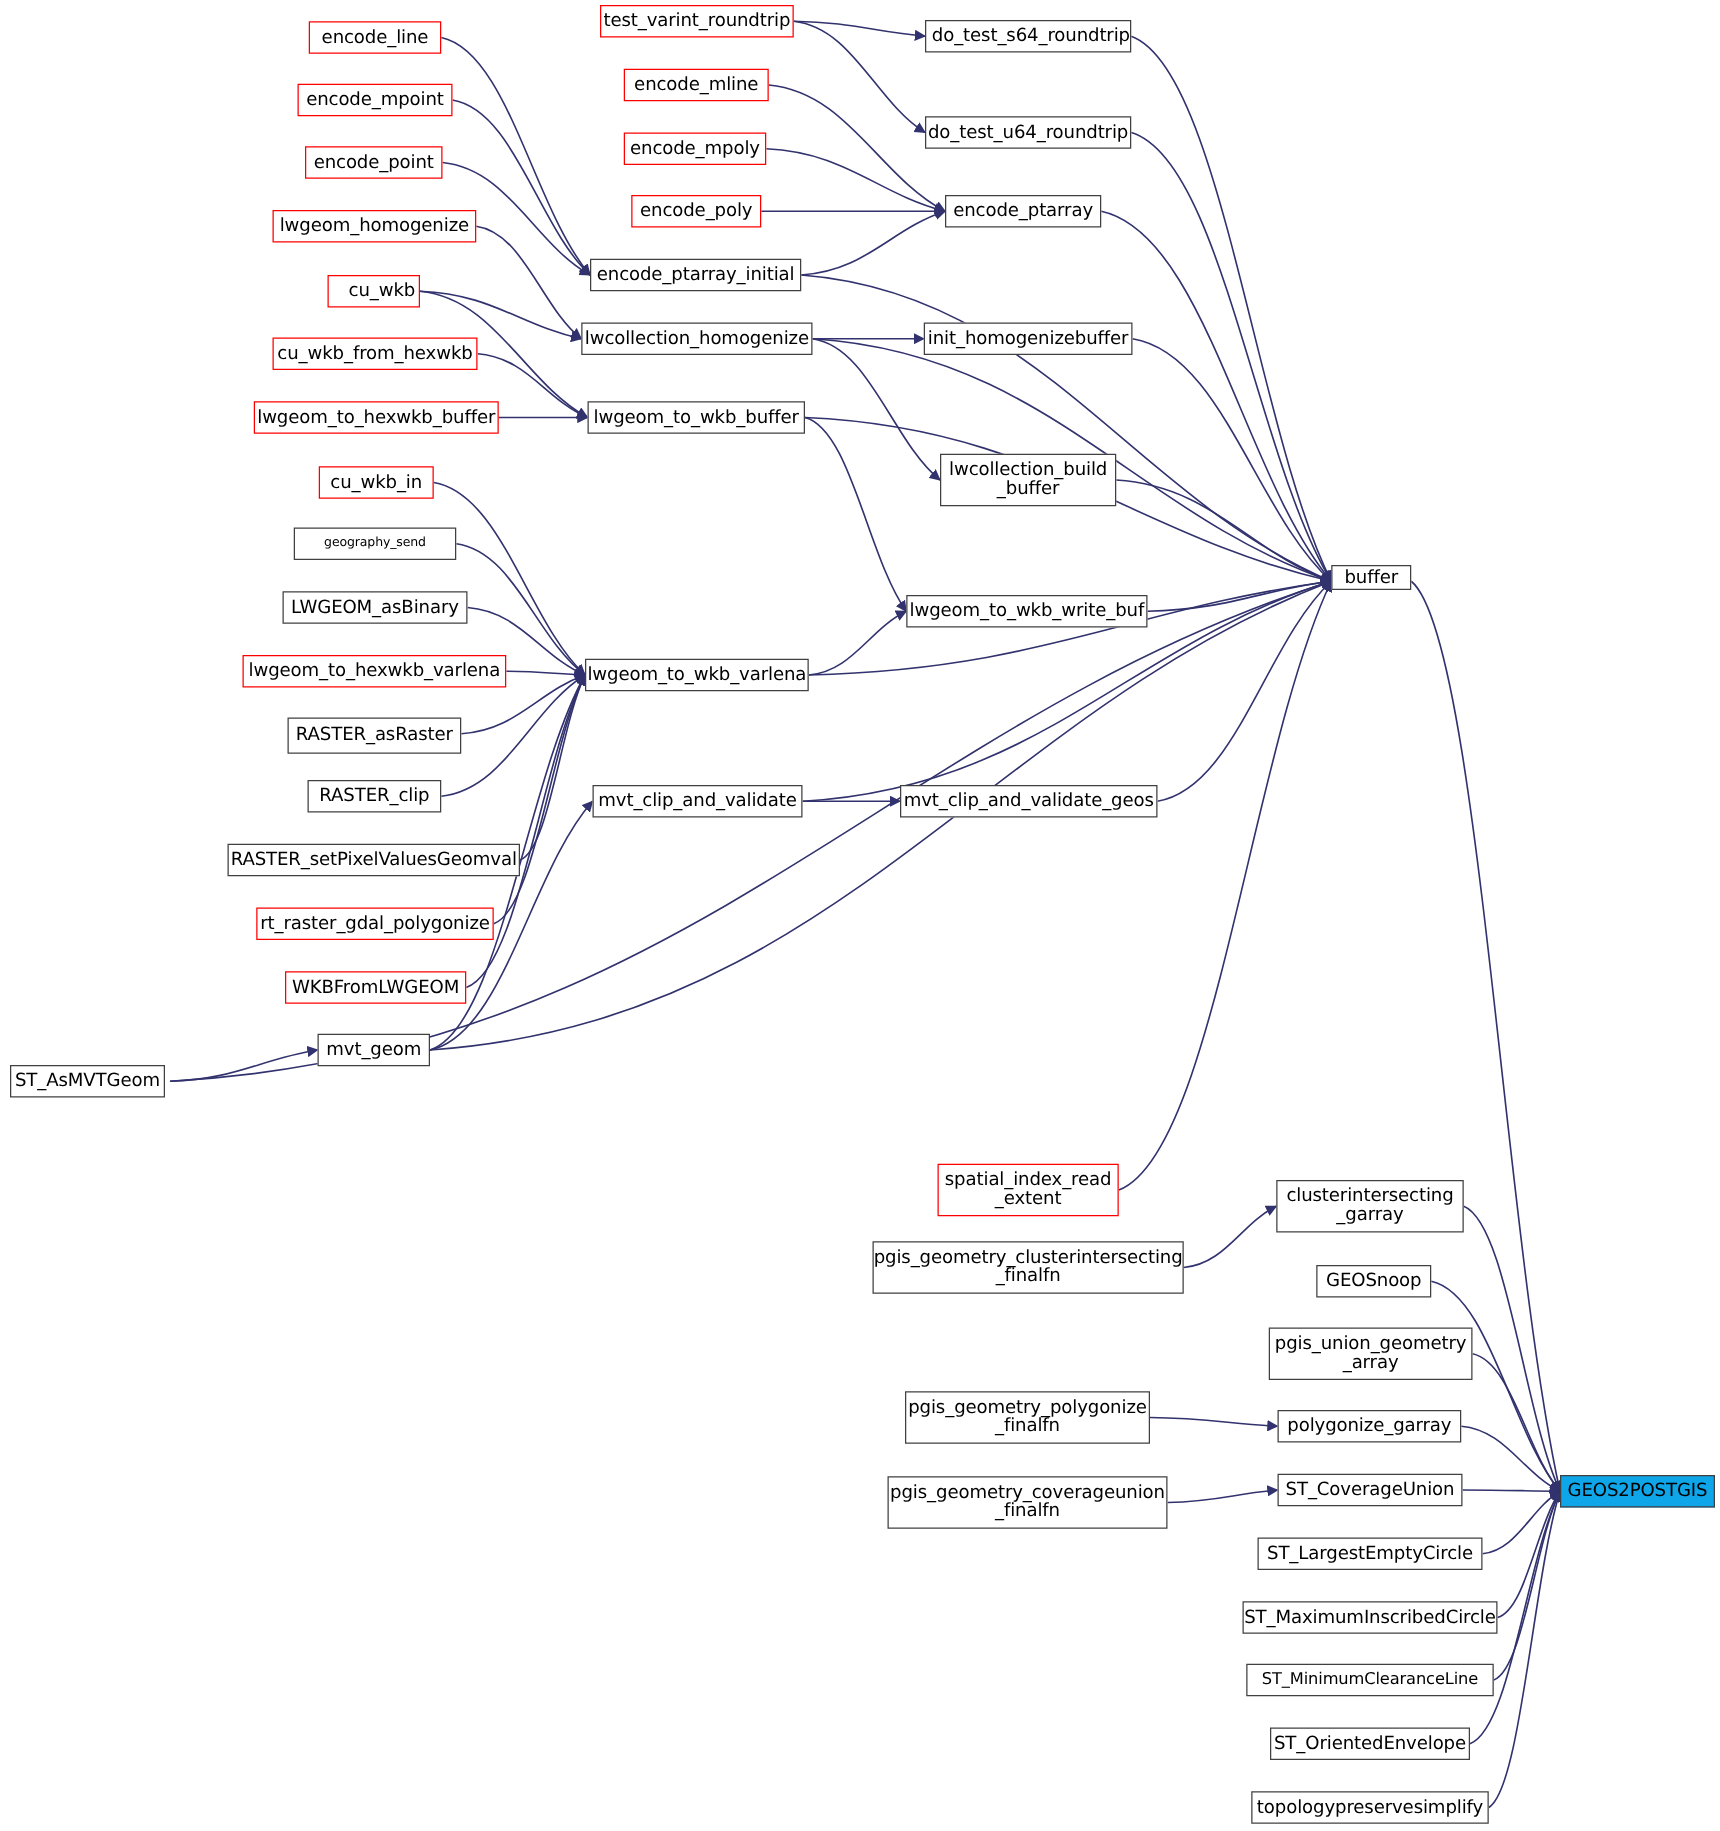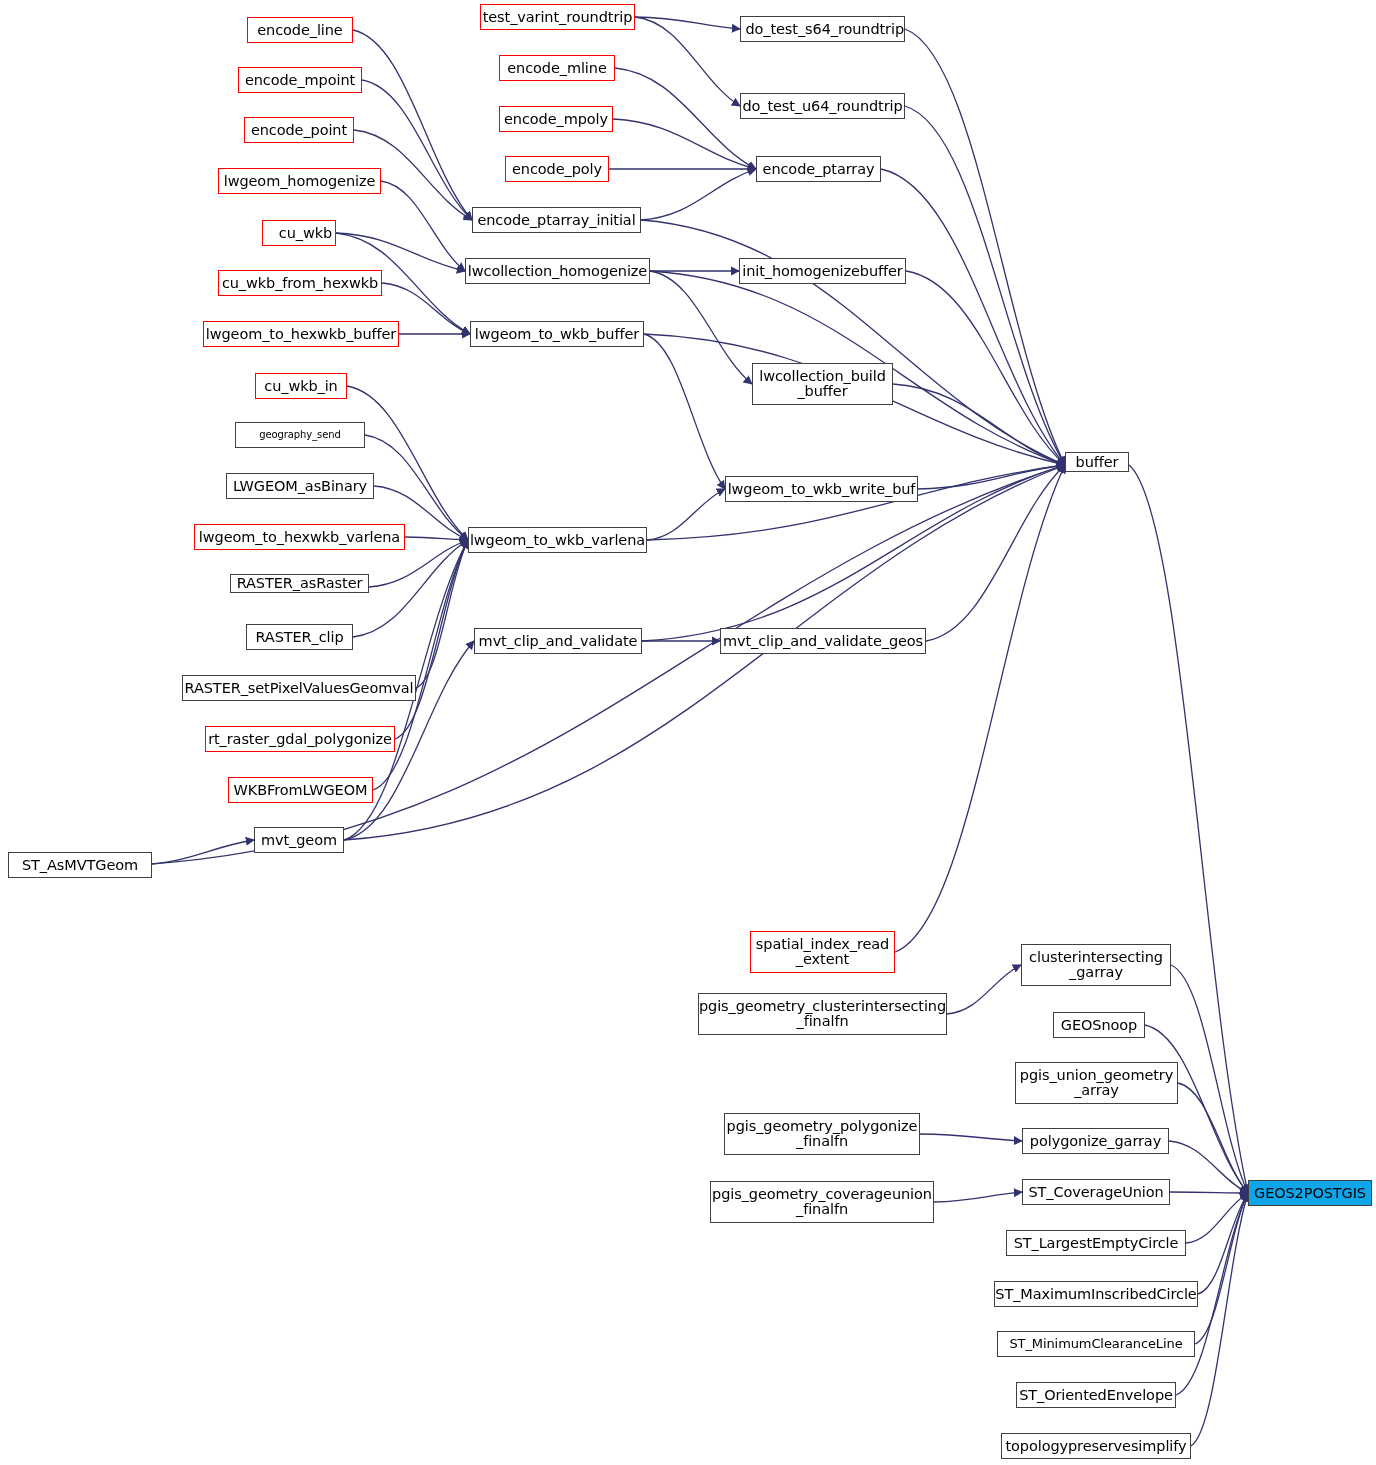--- a/index.html
+++ b/index.html
@@ -131,29 +131,29 @@
       <div class="node" style="left: 470px; top: 321px; width: 174px; height: 26px; font-size: 14.5px;"><span>lwgeom_to_wkb_buffer</span></div>
       <div class="node" style="left: 752px; top: 363px; width: 141px; height: 42px; font-size: 14.5px;"><span>lwcollection_build
 _buffer</span></div>
       <div class="node red" style="left: 255px; top: 373px; width: 92px; height: 26px; font-size: 14.5px;"><span>cu_wkb_in</span></div>
       <div class="node" style="left: 235px; top: 422px; width: 130px; height: 26px; font-size: 10px;"><span>geography_send</span></div>
       <div class="node" style="left: 1065px; top: 452px; width: 64px; height: 20px; font-size: 14.5px;"><span>buffer</span></div>
       <div class="node" style="left: 725px; top: 476px; width: 193px; height: 26px; font-size: 14.5px;"><span>lwgeom_to_wkb_write_buf</span></div>
       <div class="node" style="left: 226px; top: 473px; width: 148px; height: 26px; font-size: 14.5px;"><span>LWGEOM_asBinary</span></div>
       <div class="node red" style="left: 194px; top: 524px; width: 211px; height: 26px; font-size: 14.5px;"><span>lwgeom_to_hexwkb_varlena</span></div>
       <div class="node" style="left: 468px; top: 527px; width: 179px; height: 26px; font-size: 14.5px;"><span>lwgeom_to_wkb_varlena</span></div>
-      <div class="node" style="left: 230px; top: 574px; width: 139px; height: 19px; font-size: 14.5px;"><span>RASTER_asRaster</span></div>
+      <div class="node" style="left: 230px; top: 574px; width: 139px; height: 29px; font-size: 14.5px;"><span>RASTER_asRaster</span></div>
       <div class="node" style="left: 246px; top: 624px; width: 107px; height: 26px; font-size: 14.5px;"><span>RASTER_clip</span></div>
       <div class="node" style="left: 474px; top: 628px; width: 168px; height: 26px; font-size: 14.5px;"><span>mvt_clip_and_validate</span></div>
       <div class="node" style="left: 720px; top: 628px; width: 206px; height: 26px; font-size: 14.5px;"><span>mvt_clip_and_validate_geos</span></div>
       <div class="node" style="left: 182px; top: 675px; width: 234px; height: 26px; font-size: 14.5px;"><span>RASTER_setPixelValuesGeomval</span></div>
       <div class="node red" style="left: 205px; top: 726px; width: 190px; height: 26px; font-size: 14.5px;"><span>rt_raster_gdal_polygonize</span></div>
       <div class="node red" style="left: 228px; top: 777px; width: 145px; height: 26px; font-size: 14.5px;"><span>WKBFromLWGEOM</span></div>
       <div class="node" style="left: 254px; top: 827px; width: 90px; height: 26px; font-size: 14.5px;"><span>mvt_geom</span></div>
-      <div class="node" style="left: 8px; top: 852px; width: 144px; height: 26px; font-size: 14.5px;"><span>ST_AsMVTGeom</span></div>
+      <div class="node" style="left: 8px; top: 852px; width: 124px; height: 26px; font-size: 14.5px;"><span>ST_AsMVTGeom</span></div>
       <div class="node red" style="left: 750px; top: 931px; width: 145px; height: 42px; font-size: 14.5px;"><span>spatial_index_read
 _extent</span></div>
       <div class="node" style="left: 1021px; top: 944px; width: 150px; height: 42px; font-size: 14.5px;"><span>clusterintersecting
 _garray</span></div>
       <div class="node" style="left: 698px; top: 993px; width: 249px; height: 42px; font-size: 14.5px;"><span>pgis_geometry_clusterintersecting
 _finalfn</span></div>
       <div class="node" style="left: 1053px; top: 1012px; width: 92px; height: 26px; font-size: 14.5px;"><span>GEOSnoop</span></div>
       <div class="node" style="left: 1015px; top: 1062px; width: 163px; height: 42px; font-size: 14.5px;"><span>pgis_union_geometry
 _array</span></div>
       <div class="node" style="left: 724px; top: 1113px; width: 196px; height: 42px; font-size: 14.5px;"><span>pgis_geometry_polygonize

